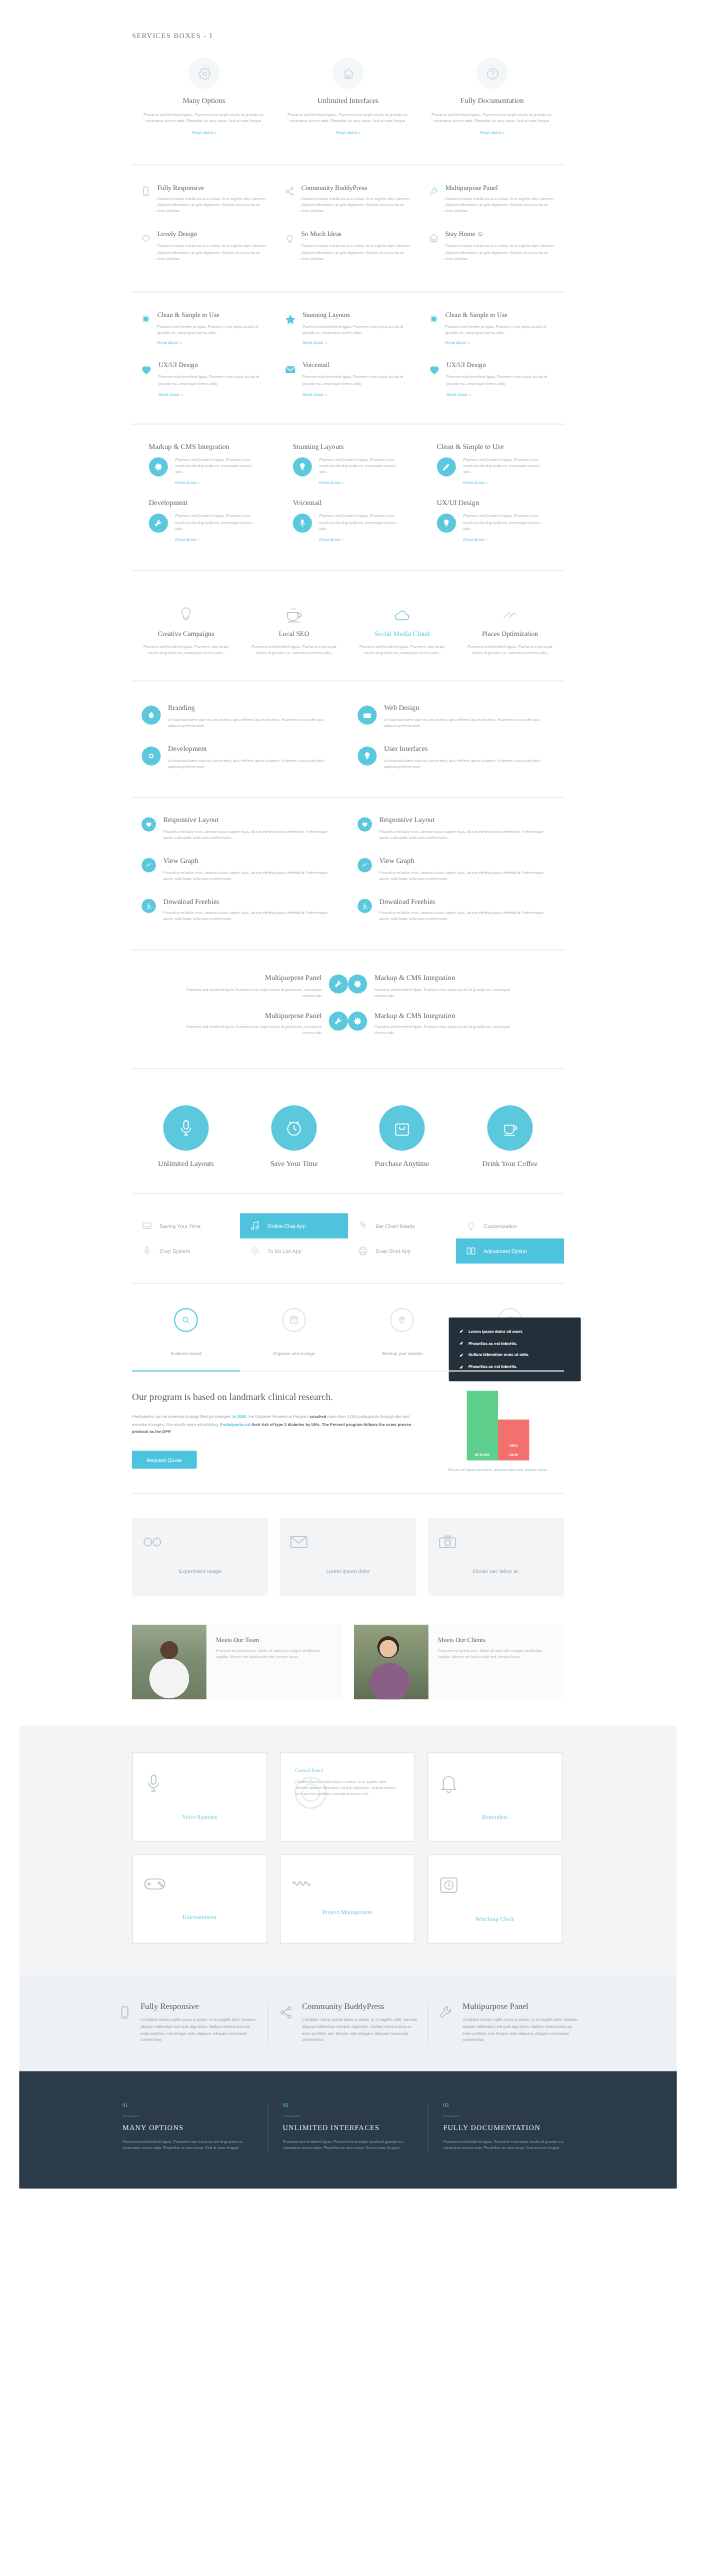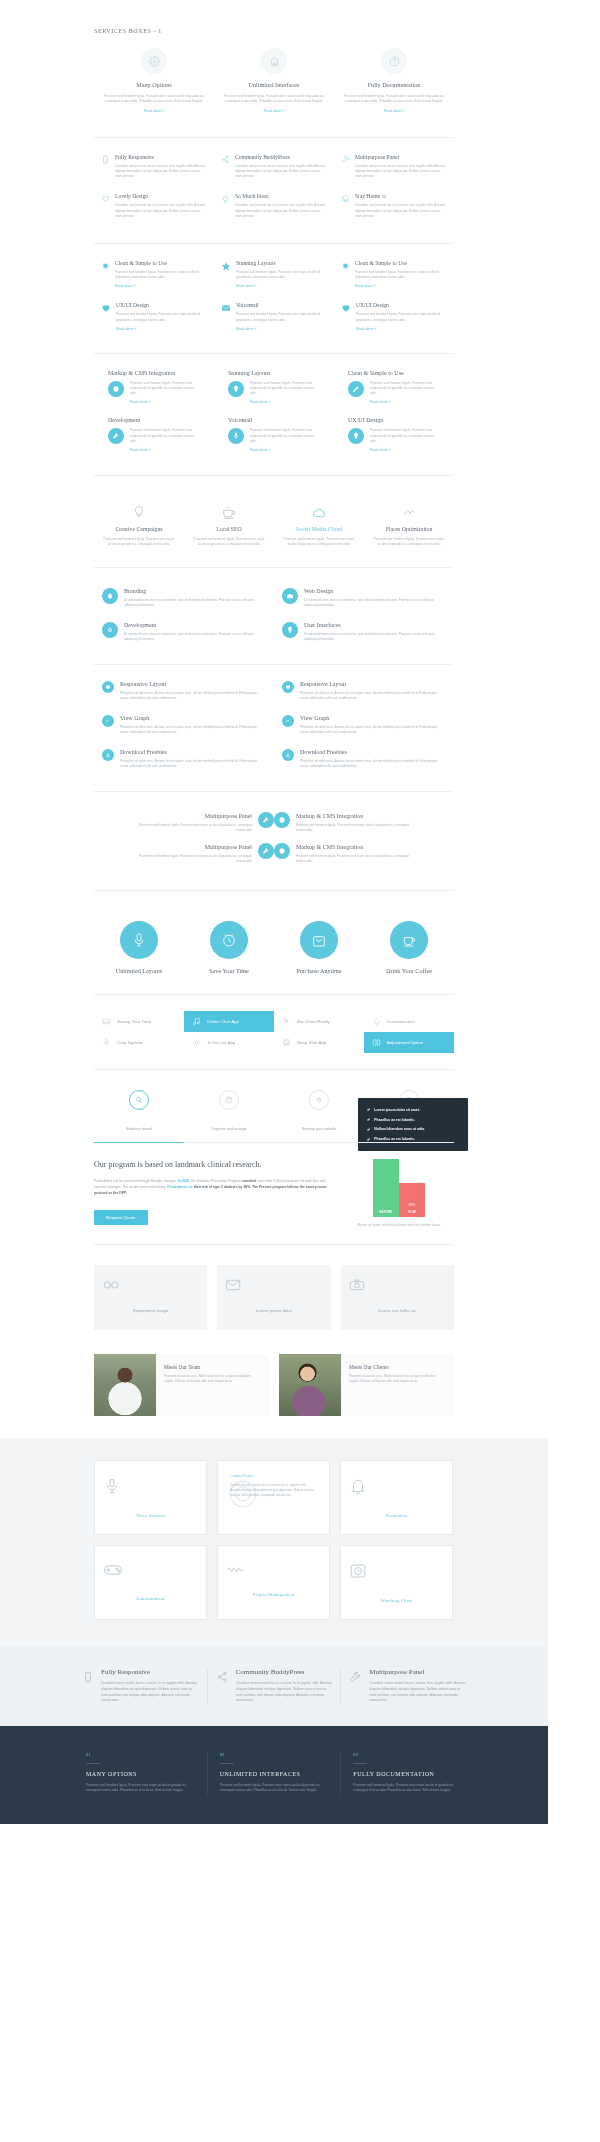--- a/index.html
+++ b/index.html
@@ -5,21 +5,21 @@
   * { box-sizing: border-box; margin: 0; padding: 0; }
   html, body {
     width: 600px;
     background: #ffffff;
     font-family: "Liberation Sans", sans-serif;
     color: #8e9aa3;
     -webkit-font-smoothing: antialiased;
   }
   body { width: 600px; overflow-x: hidden; }
 
-  .page { width: 548px; position: relative; background:#fff; }
+  .page { width: 548px; position: relative; background:#fff;margin-left:16px; }
   .serif { font-family: "Liberation Serif", serif; }
   .divider { height: 1px; background: #eceef0; width: 360px; margin: 0 auto; }
   .readmore { font-size: 3.4px; color: #5bc8de; margin-top: 4px; display:block; }
 
   
   .seclabel {
     font-size: 6px; letter-spacing: .6px; color: #6d7b85;
     padding: 28px 0 0 0; width:360px; margin:0 auto;
   }
 

